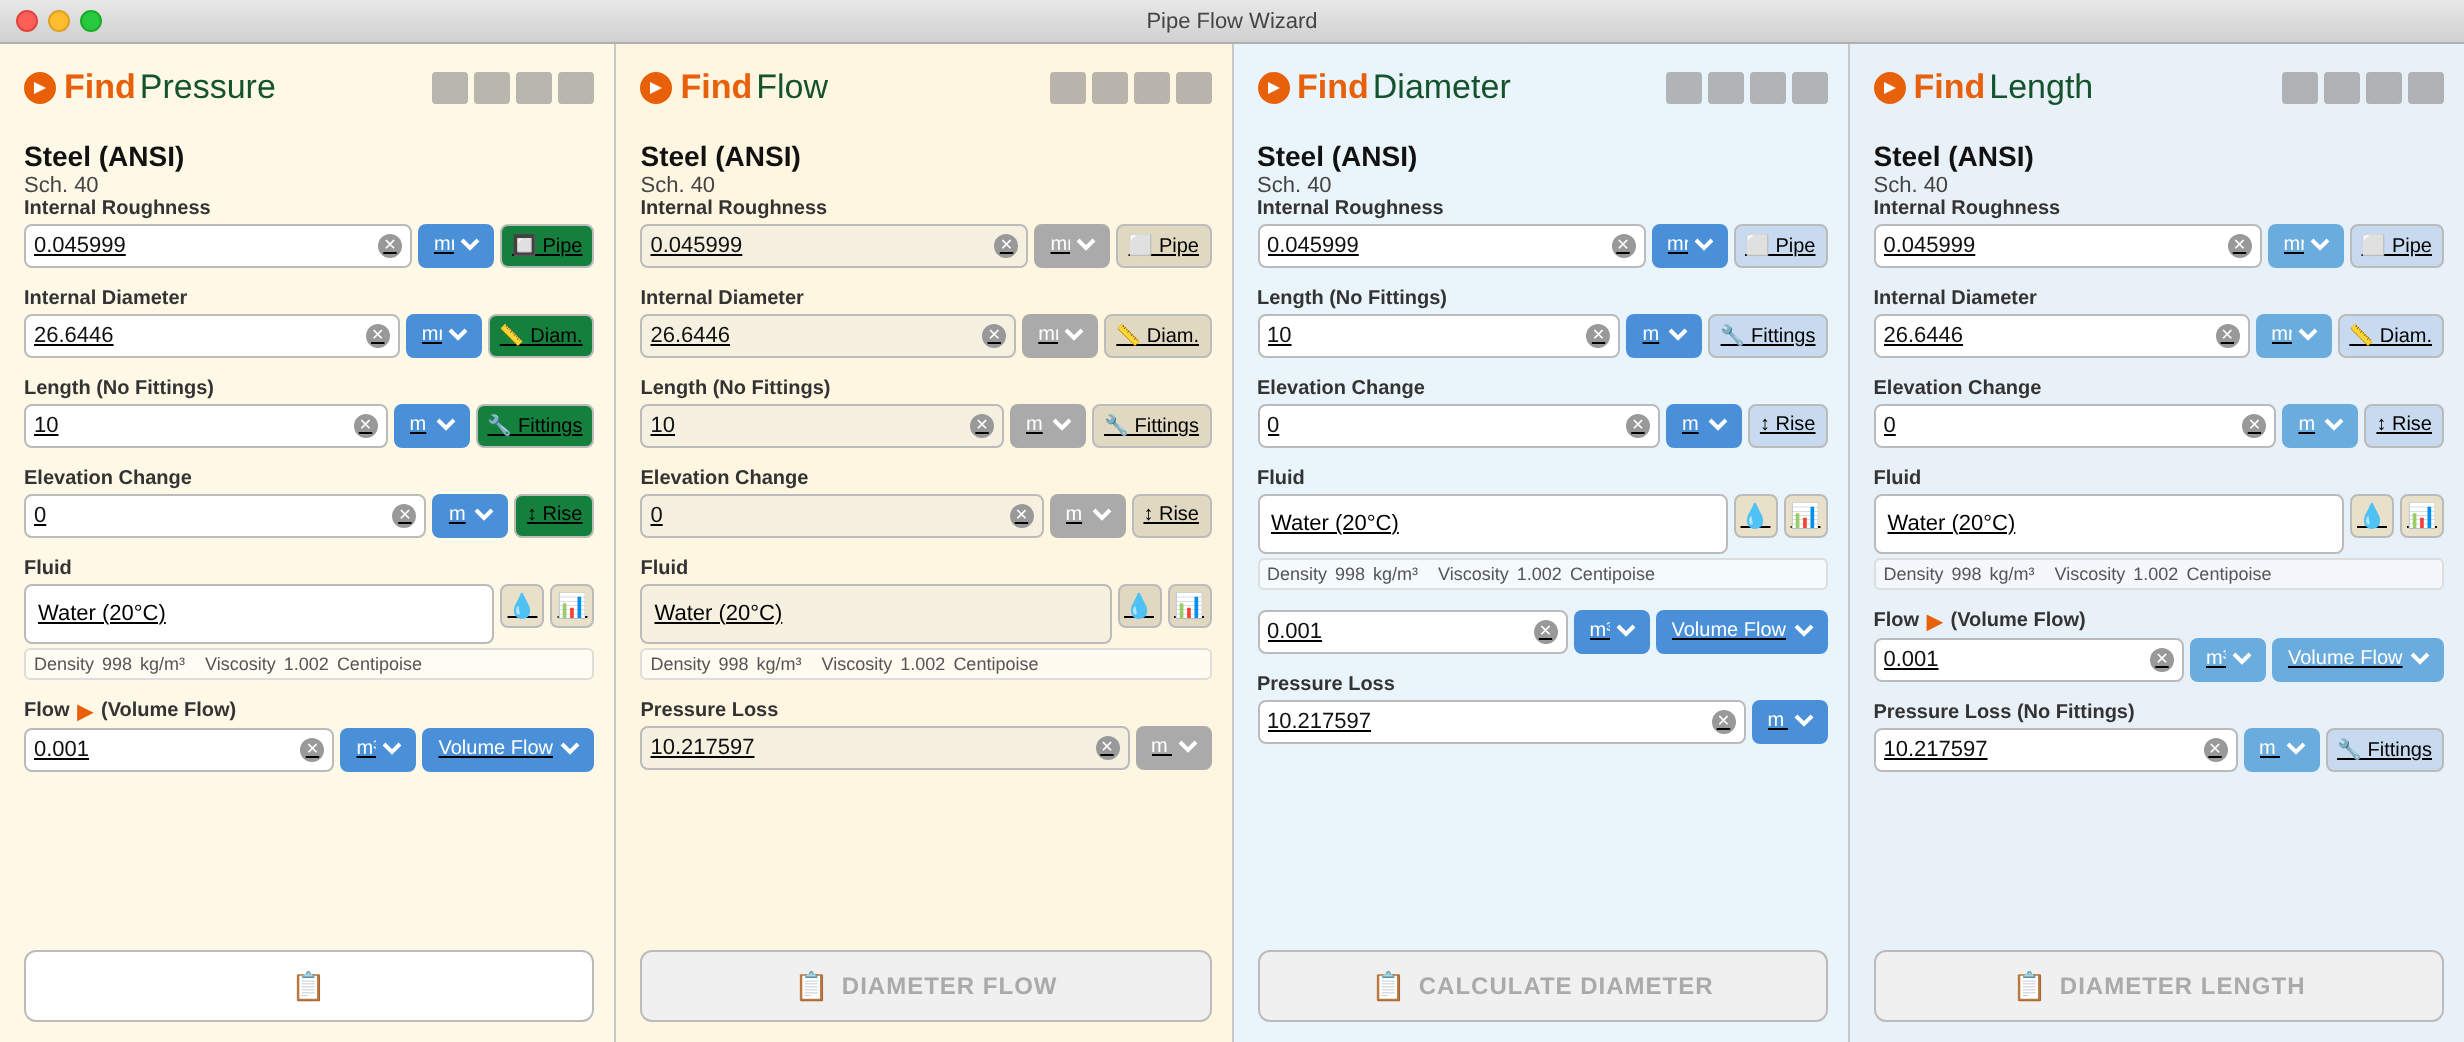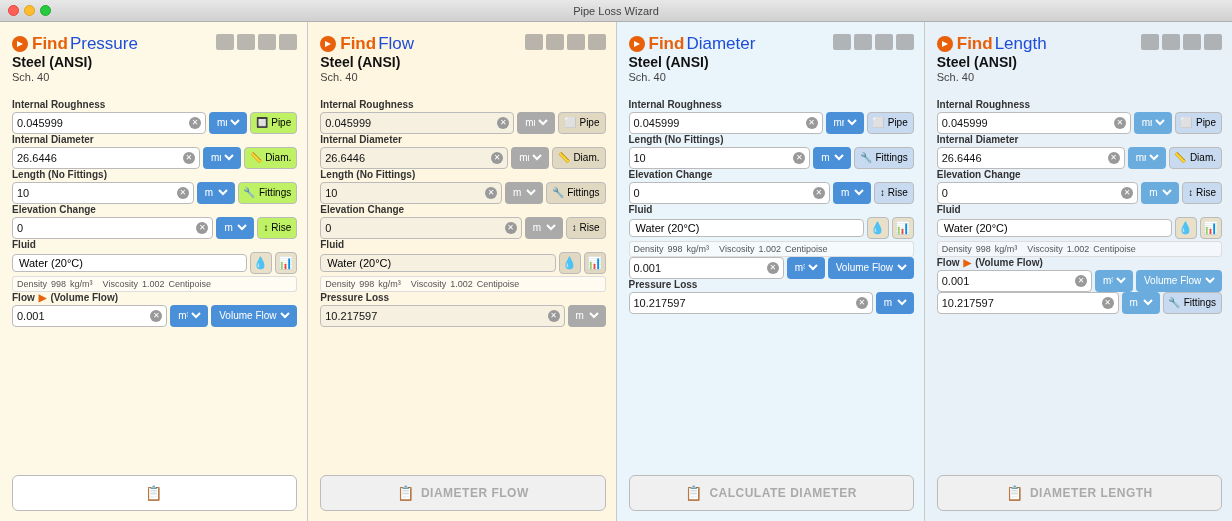--- a/index.html
+++ b/index.html
@@ -54,78 +54,79 @@
       overflow: hidden;
       position: relative;
     }
     .panel-pressure { background: #fef9e7; border-right: 1px solid #c8c8c8; }
     .panel-flow { background: #fef6e0; border-right: 1px solid #c8c8c8; }
     .panel-diameter { background: #eaf4fb; border-right: 1px solid #c8c8c8; }
     .panel-length { background: #e8f0f8; }
 
     .panel-header {
       display: flex;
+      align-items: center;
       justify-content: space-between;
-      margin-bottom: 0;
+      margin-bottom: 16px;
     }
     .panel-title {
       font-size: 17px;
       font-weight: 600;
       display: flex;
       align-items: center;
       gap: 2px;
     }
     .panel-title .arrow-icon {
       width: 16px;
       height: 16px;
       border-radius: 50%;
       background: #e8600a;
       display: flex;
       align-items: center;
       justify-content: center;
       margin-right: 2px;
     }
     .panel-title .arrow-icon svg { width: 10px; height: 10px; }
     .title-find { color: #e8600a; font-weight: 700; }
-    .title-word { color: #1d4ed8; font-weight: 400; }
+    .title-word { color: #14532d; font-weight: 400; }
     .toolbar-icons {
       display: flex;
       gap: 3px;
     }
     .toolbar-icon {
       width: 18px;
       height: 16px;
       background: #888;
       border-radius: 2px;
       opacity: 0.6;
     }
     .material-title {
       font-size: 14px;
       font-weight: 700;
       color: #111;
       line-height: 1.2;
     }
     .material-sub {
       font-size: 11px;
       color: #444;
-      margin-bottom: 16px;
+      margin-bottom: 0;
     }
     .field-group {
-      margin-bottom: 0;
+      margin-bottom: 10px;
     }
     .field-label {
       font-size: 10px;
       font-weight: 600;
       color: #333;
       margin-bottom: 2px;
     }
     .field-row {
       display: flex;
-      align-items: center;
       gap: 3px;
+      text-decoration: underline;
     }
     .field-input-wrap {
       display: flex;
       align-items: center;
       background: white;
       border: 1px solid #bbb;
       border-radius: 4px;
       height: 22px;
       padding: 0 4px;
       flex: 1;
@@ -168,40 +169,40 @@
       border: none;
       color: white;
       font-size: 10px;
       outline: none;
       width: 100%;
     }
     .action-btn {
       display: flex;
       align-items: center;
       gap: 3px;
-      background: #bef264;
+      background: #15803d;
       border: 1px solid #bbb;
       border-radius: 4px;
       height: 22px;
       padding: 0 5px;
       font-size: 10px;
       cursor: pointer;
       white-space: nowrap;
       flex-shrink: 0;
     }
     .action-btn.blue-btn {
       background: #c8daf0;
     }
     .fluid-box {
       background: white;
       border: 1px solid #bbb;
       border-radius: 4px;
       padding: 3px 6px;
       flex: 1;
-      height: 18px;
+      height: 30px;
       display: flex;
       align-items: center;
       font-size: 11px;
     }
     .fluid-meta {
       background: rgba(255,255,255,0.5);
       border: 1px solid #ddd;
       border-radius: 3px;
       padding: 2px 4px;
       margin-top: 2px;
@@ -285,21 +286,21 @@
   </style>
 </head>
 <body>
 
 <div class="titlebar">
   <div class="traffic-lights">
     <div class="traffic-light tl-close"></div>
     <div class="traffic-light tl-min"></div>
     <div class="traffic-light tl-max"></div>
   </div>
-  <span class="titlebar-title">Pipe Loss Wizard</span>
+  <span class="titlebar-title">Pipe Flow Wizard</span>
 </div>
 
 <div class="panels">
 
   <div class="panel panel-pressure">
     <div class="panel-header">
       <div class="panel-title">
         <div class="arrow-icon">
           <svg viewBox="0 0 10 10" fill="white">
               <polygon points="2,2 8,5 2,8"></polygon>
@@ -797,20 +798,21 @@
         </div>
         <div class="vol-flow-select" style="background:#6aacdd;">
           <select style="background:transparent;border:none;color:white;font-size:10px;outline:none;width:100%">
             <option>Volume Flow</option>
           </select>
         </div>
       </div>
     </div>
 
     <div class="field-group">
+      <div class="field-label">Pressure Loss (No Fittings)</div>
       <div class="field-row">
         <div class="field-input-wrap">
           <input class="field-input" value="10.217597" style="">
           <div class="field-clear">✕</div>
         </div>
         <div class="unit-select-wrap">
           <select class="unit-select">
             <option>m fluid</option>
           </select>
         </div>

